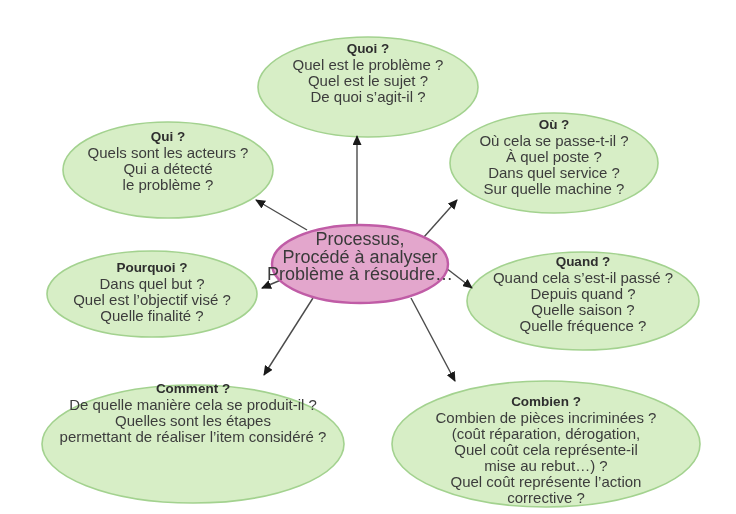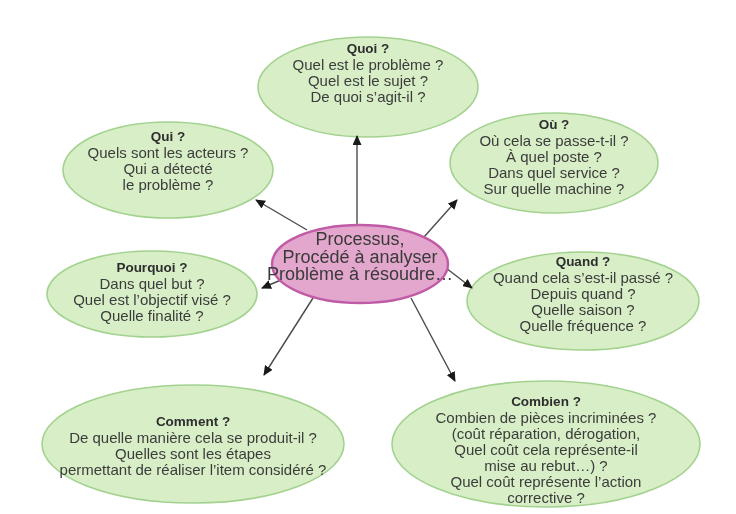--- a/index.html
+++ b/index.html
@@ -74,21 +74,21 @@
   <div class="node" style="left:391px;top:385px;width:310px;margin-top:8px;">
     <div class="title">Combien ?</div>
     <div class="line">Combien de pièces incriminées ?</div>
     <div class="line">(coût réparation, dérogation,</div>
     <div class="line">Quel coût cela représente-il</div>
     <div class="line">mise au rebut…) ?</div>
     <div class="line">Quel coût représente l’action</div>
     <div class="line">corrective ?</div>
   </div>
 
-  <div class="node" style="left:43px;top:413px;width:300px;">
+  <div class="node" style="left:43px;top:380px;width:300px;">
     <div class="title">Comment ?</div>
     <div class="line">De quelle manière cela se produit-il ?</div>
     <div class="line">Quelles sont les étapes</div>
     <div class="line">permettant de réaliser l’item considéré ?</div>
   </div>
 
   <div class="node" style="left:52px;top:259px;width:200px;">
     <div class="title">Pourquoi ?</div>
     <div class="line">Dans quel but ?</div>
     <div class="line">Quel est l’objectif visé ?</div>

